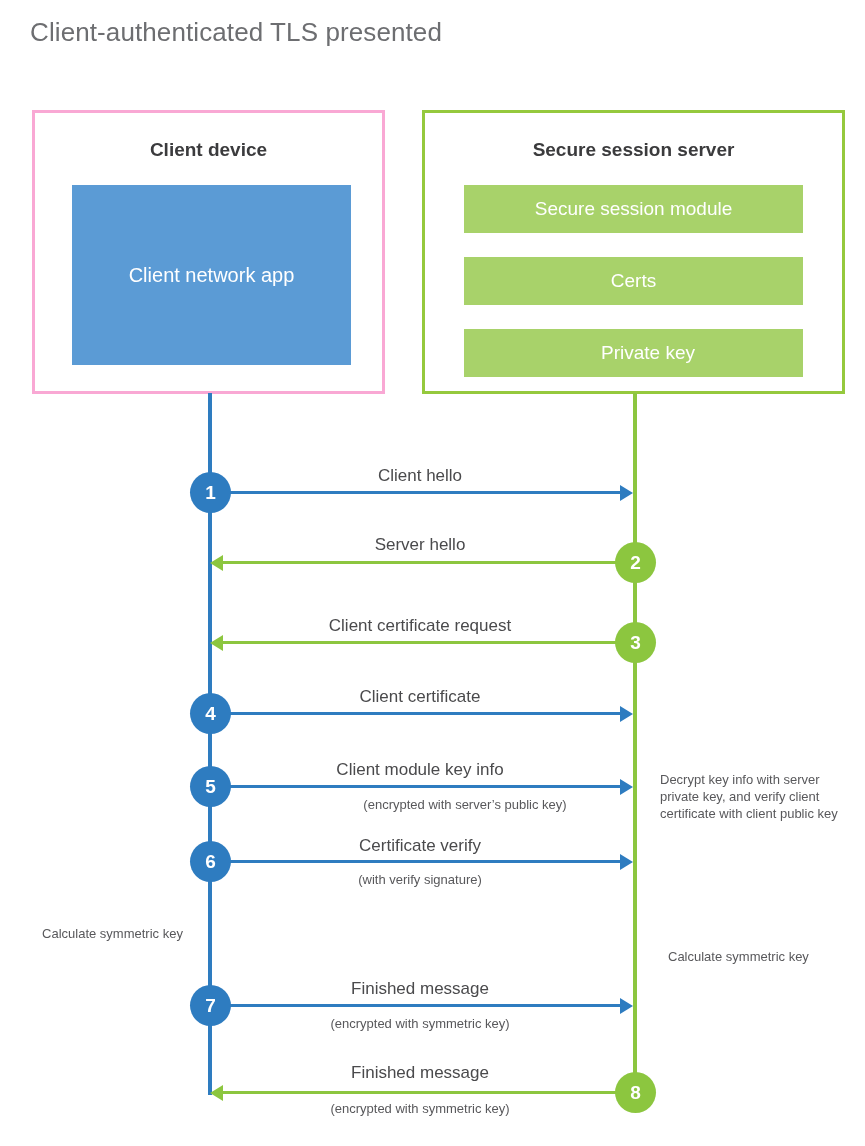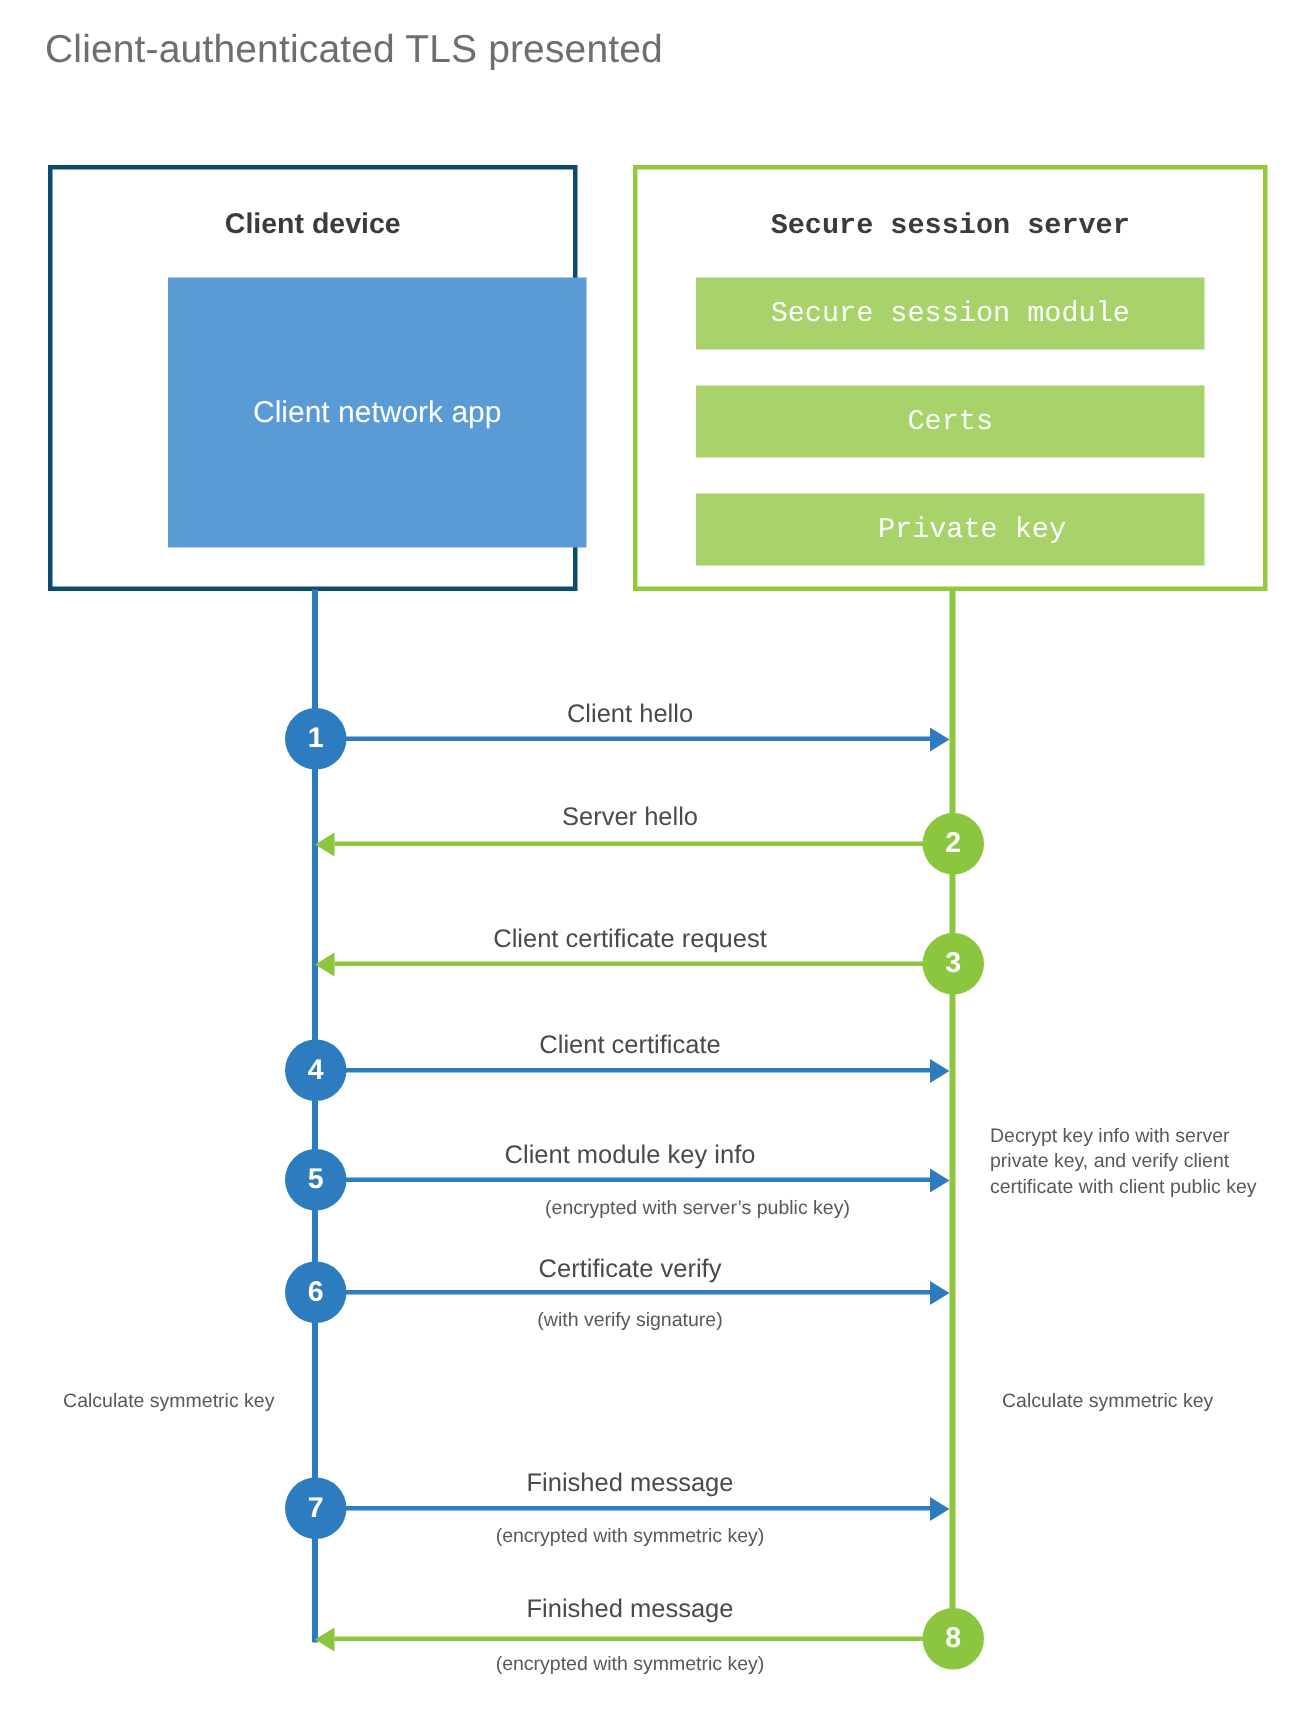--- a/index.html
+++ b/index.html
@@ -35,29 +35,28 @@
   .party-box {
     position: absolute;
     background: #ffffff;
     box-sizing: border-box;
   }
   .party-box.client {
     left: 32px;
     top: 110px;
     width: 353px;
     height: 284px;
-    border: 3px solid #0c4a6e;
+    border: 3px solid #f9a8d4;
   }
   .party-box.server {
     left: 422px;
     top: 110px;
     width: 423px;
     height: 284px;
     border: 3px solid #95c93d;
-    font-family: Liberation Mono, monospace;
   }
   .party-title {
     position: absolute;
     left: 0;
     right: 0;
     top: 26px;
     text-align: center;
     font-size: 19px;
     font-weight: bold;
     color: #3b3b3d;
@@ -72,21 +71,20 @@
     background: #5b9bd5;
     color: #ffffff;
     font-size: 20px;
     line-height: 28px;
     text-align: center;
     display: flex;
     align-items: center;
     justify-content: center;
     padding: 18px 10px;
     box-sizing: border-box;
-    margin-left: 40px;
   }
 
   .server-stack {
     position: absolute;
     left: 39px;
     top: 72px;
     width: 339px;
   }
   .server-item {
     width: 100%;
@@ -174,21 +172,21 @@
   }
 
   
   .side-note {
     position: absolute;
     font-size: 13px;
     line-height: 17px;
     color: #58585b;
   }
   .side-note.left { text-align: center; }
-  .side-note.right { text-align: left; }
+  .side-note.right { text-align: left; margin-top: 23px; }
 </style>
 </head>
 <body>
 
 <div id="canvas">
 
   <div class="page-title">Client-authenticated TLS presented</div>
 
   <div class="party-box client">
     <div class="party-title">Client device</div>

